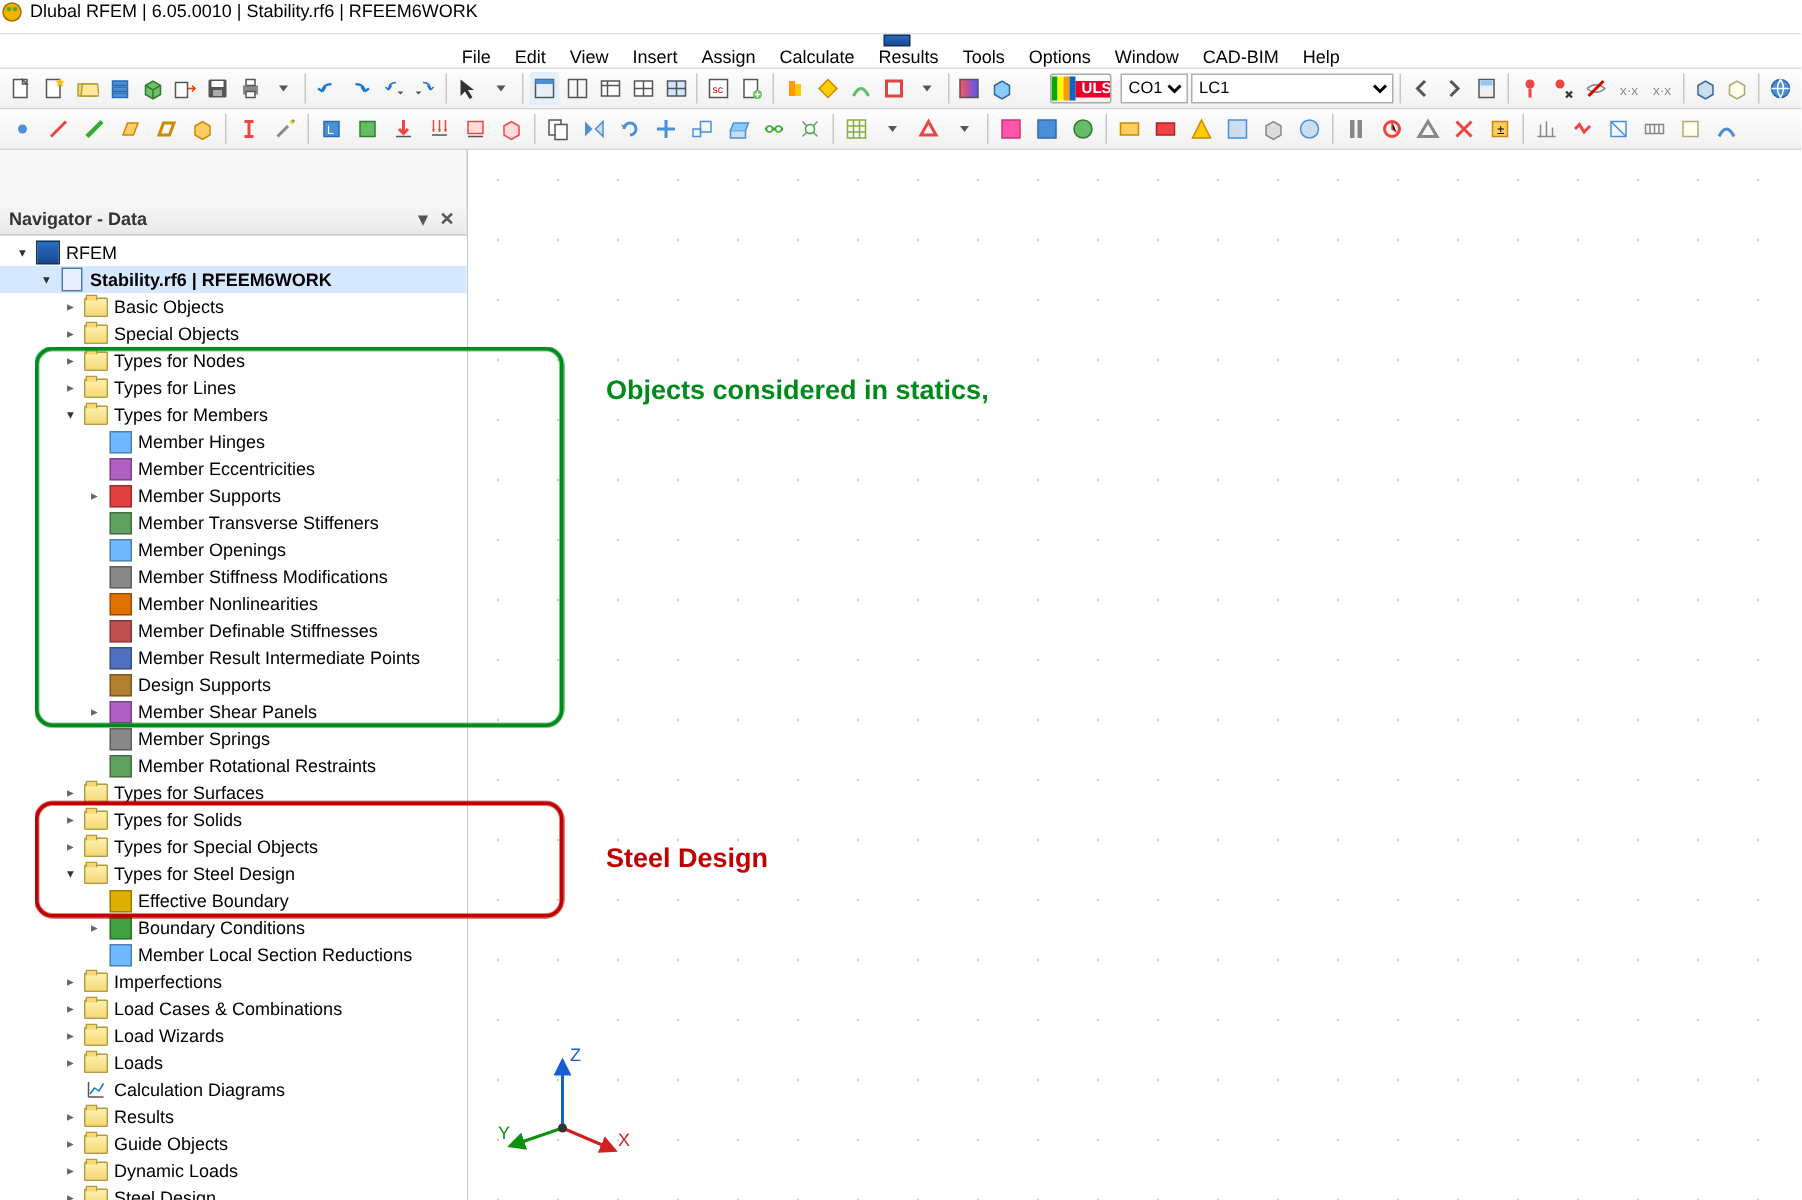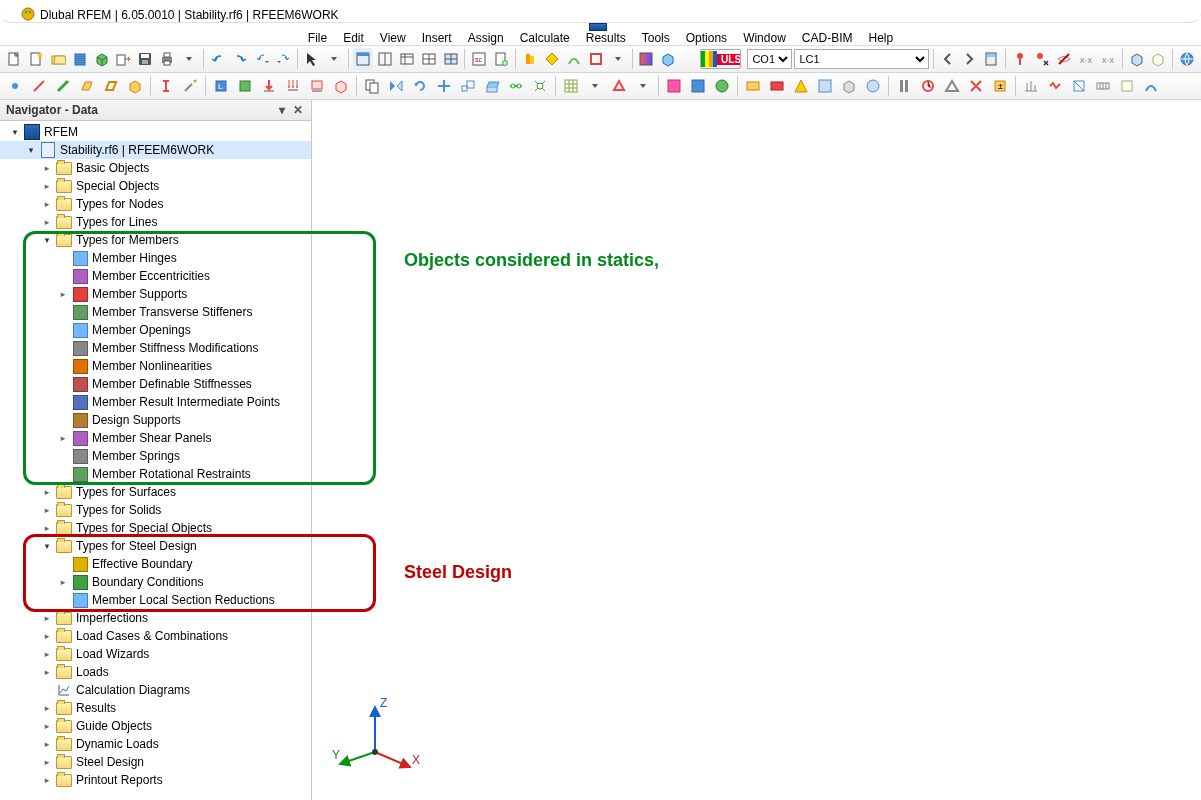--- a/index.html
+++ b/index.html
@@ -1,27 +1,27 @@
 <!DOCTYPE html>
 <html><head>
 <meta charset="utf-8">
 <style>
   html, body { margin:0; padding:0; width:1201px; height:800px; font-family:"Segoe UI","Tahoma",sans-serif; font-size:12px; background:#fff; color:#000; overflow:hidden; }
-  .titlebar { height:22px; background:#fff; display:flex; align-items:flex-end; padding:0 20px; gap:4px; border-bottom:1px solid #e0e0e0;border-radius:11px; }
+  .titlebar { height:22px; background:#fff; display:flex; align-items:flex-start; padding:0 0; gap:4px; border-bottom:1px solid #e0e0e0; }
   .app-icon { width:16px; height:16px; display:inline-flex; align-items:center; justify-content:center; }
   .menubar { height:22px; background:#fff; display:flex; align-items:center; padding:0 6px; border-bottom:1px solid #ddd;flex-direction:column; }
   .prefix-sq { width:16px; height:16px; margin-right:6px; background:linear-gradient(#2a6bc2,#174a8f); border:1px solid #0b2f5e; display:inline-block; }
   .menuitem { padding:2px 8px; cursor:default; }
   .toolbar { height:26px; background:linear-gradient(#fdfdfd,#f1f1f1); border-bottom:1px solid #d4d4d4; display:flex; align-items:center; gap:2px; padding:0 4px; }
   .tool-btn { width:20px; height:20px; display:inline-flex; align-items:center; justify-content:center; border:1px solid transparent; border-radius:2px; }
   .tool-sep { width:1px; height:20px; background:#c8c8c8; margin:0 2px; }
   .combo { height:20px; font-size:11px; border:1px solid #abadb3; background:#fff; }
   .main-area { position:absolute; top:100px; left:0; right:0; bottom:0; display:flex; }
   .nav-panel { width:311px; background:#f7f7f7; border-right:1px solid #c8c8c8; display:flex; flex-direction:column; }
-  .nav-header { height:20px; background:linear-gradient(#f7f7f7,#e9e9e9); border-bottom:1px solid #c8c8c8; display:flex; align-items:center; padding:0 6px; font-weight:bold; color:#333; }
+  .nav-header { height:20px; background:linear-gradient(#f7f7f7,#e9e9e9); border-bottom:1px solid #c8c8c8; display:flex; align-items:center; padding:0 6px; font-weight:bold; color:#333;margin-top:36px; }
   .nav-header .spacer { flex:1; }
   .nav-hbtn { width:14px; height:14px; margin-left:2px; display:flex; align-items:center; justify-content:center; color:#555; }
   .tree { flex:1; overflow:auto; background:#fff; padding:2px 0; font-size:12px; line-height:18px; }
   .tree-row { display:flex; align-items:center; height:18px; padding-right:4px; white-space:nowrap; }
   .tree-row.selected { background:#d6e8ff; }
   .tree-row.selected .label { font-weight:bold; }
   .indent { display:inline-block; height:18px; }
   .toggle { width:14px; height:14px; display:inline-flex; align-items:center; justify-content:center; color:#666; font-size:9px; margin-right:2px; flex-shrink:0; }
   .node-icon { width:16px; height:16px; margin-right:4px; display:inline-flex; align-items:center; justify-content:center; flex-shrink:0; }
   .folder-ic { width:14px; height:11px; background:linear-gradient(#fff2b0,#f5d775); border:1px solid #b49a3a; border-radius:1px; position:relative; }
@@ -595,21 +595,21 @@
             <span class="prefix-sq" style="width:14px;height:14px;margin:0"></span>
           </span>
           <span class="label">RFEM</span>
         </div>
         <div class="tree-row selected">
           <span class="indent" style="width: 24px;"></span>
           <span class="toggle" style="color: rgb(51, 51, 51);">▾</span>
           <span class="node-icon">
             <span class="file-ic" style="background:#e8f0ff;border-color:#4a7ab0"></span>
           </span>
-          <span class="label" style="font-weight: normal;">Stability.rf6 | RFEEM6WORK</span>
+          <span class="label" style="font-weight: bold;">Stability.rf6 | RFEEM6WORK</span>
         </div>
         <div class="tree-row">
           <span class="indent" style="width: 40px;"></span>
           <span class="toggle">▸</span>
           <span class="node-icon">
             <span class="folder-ic"></span>
           </span>
           <span class="label">Basic Objects</span>
         </div>
         <div class="tree-row">

